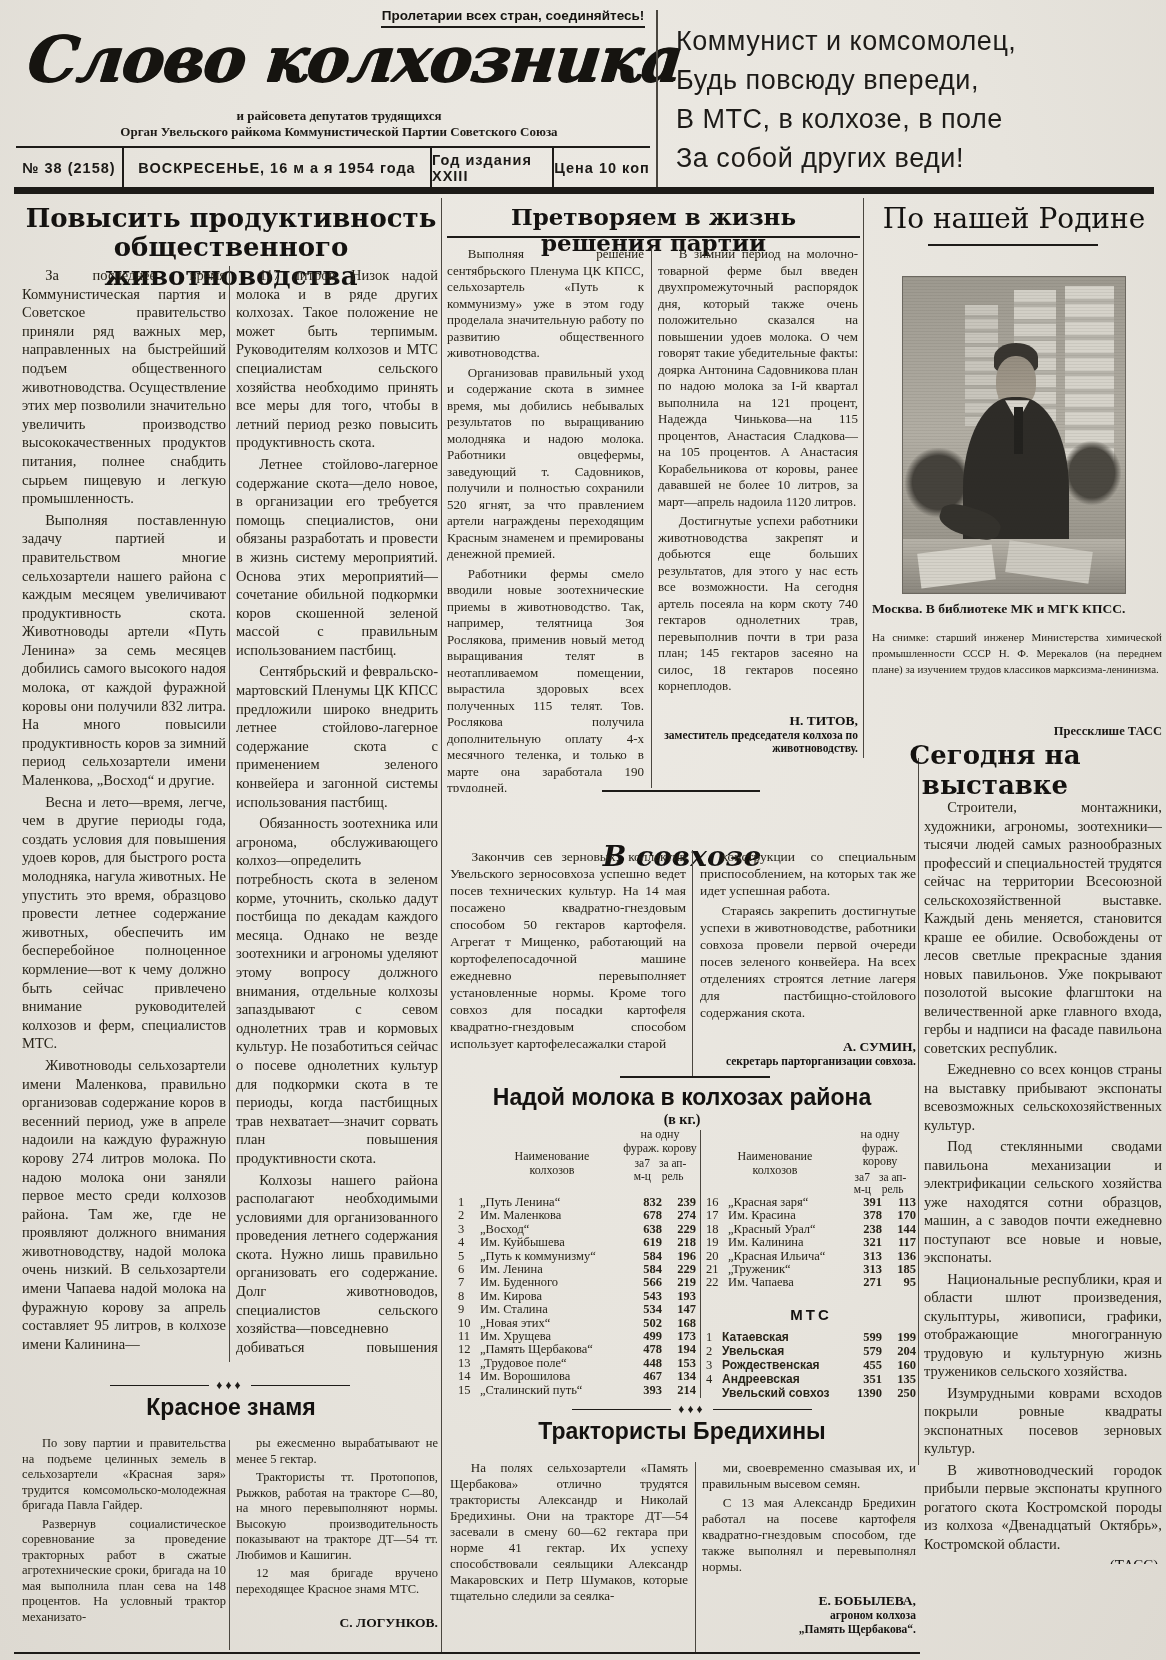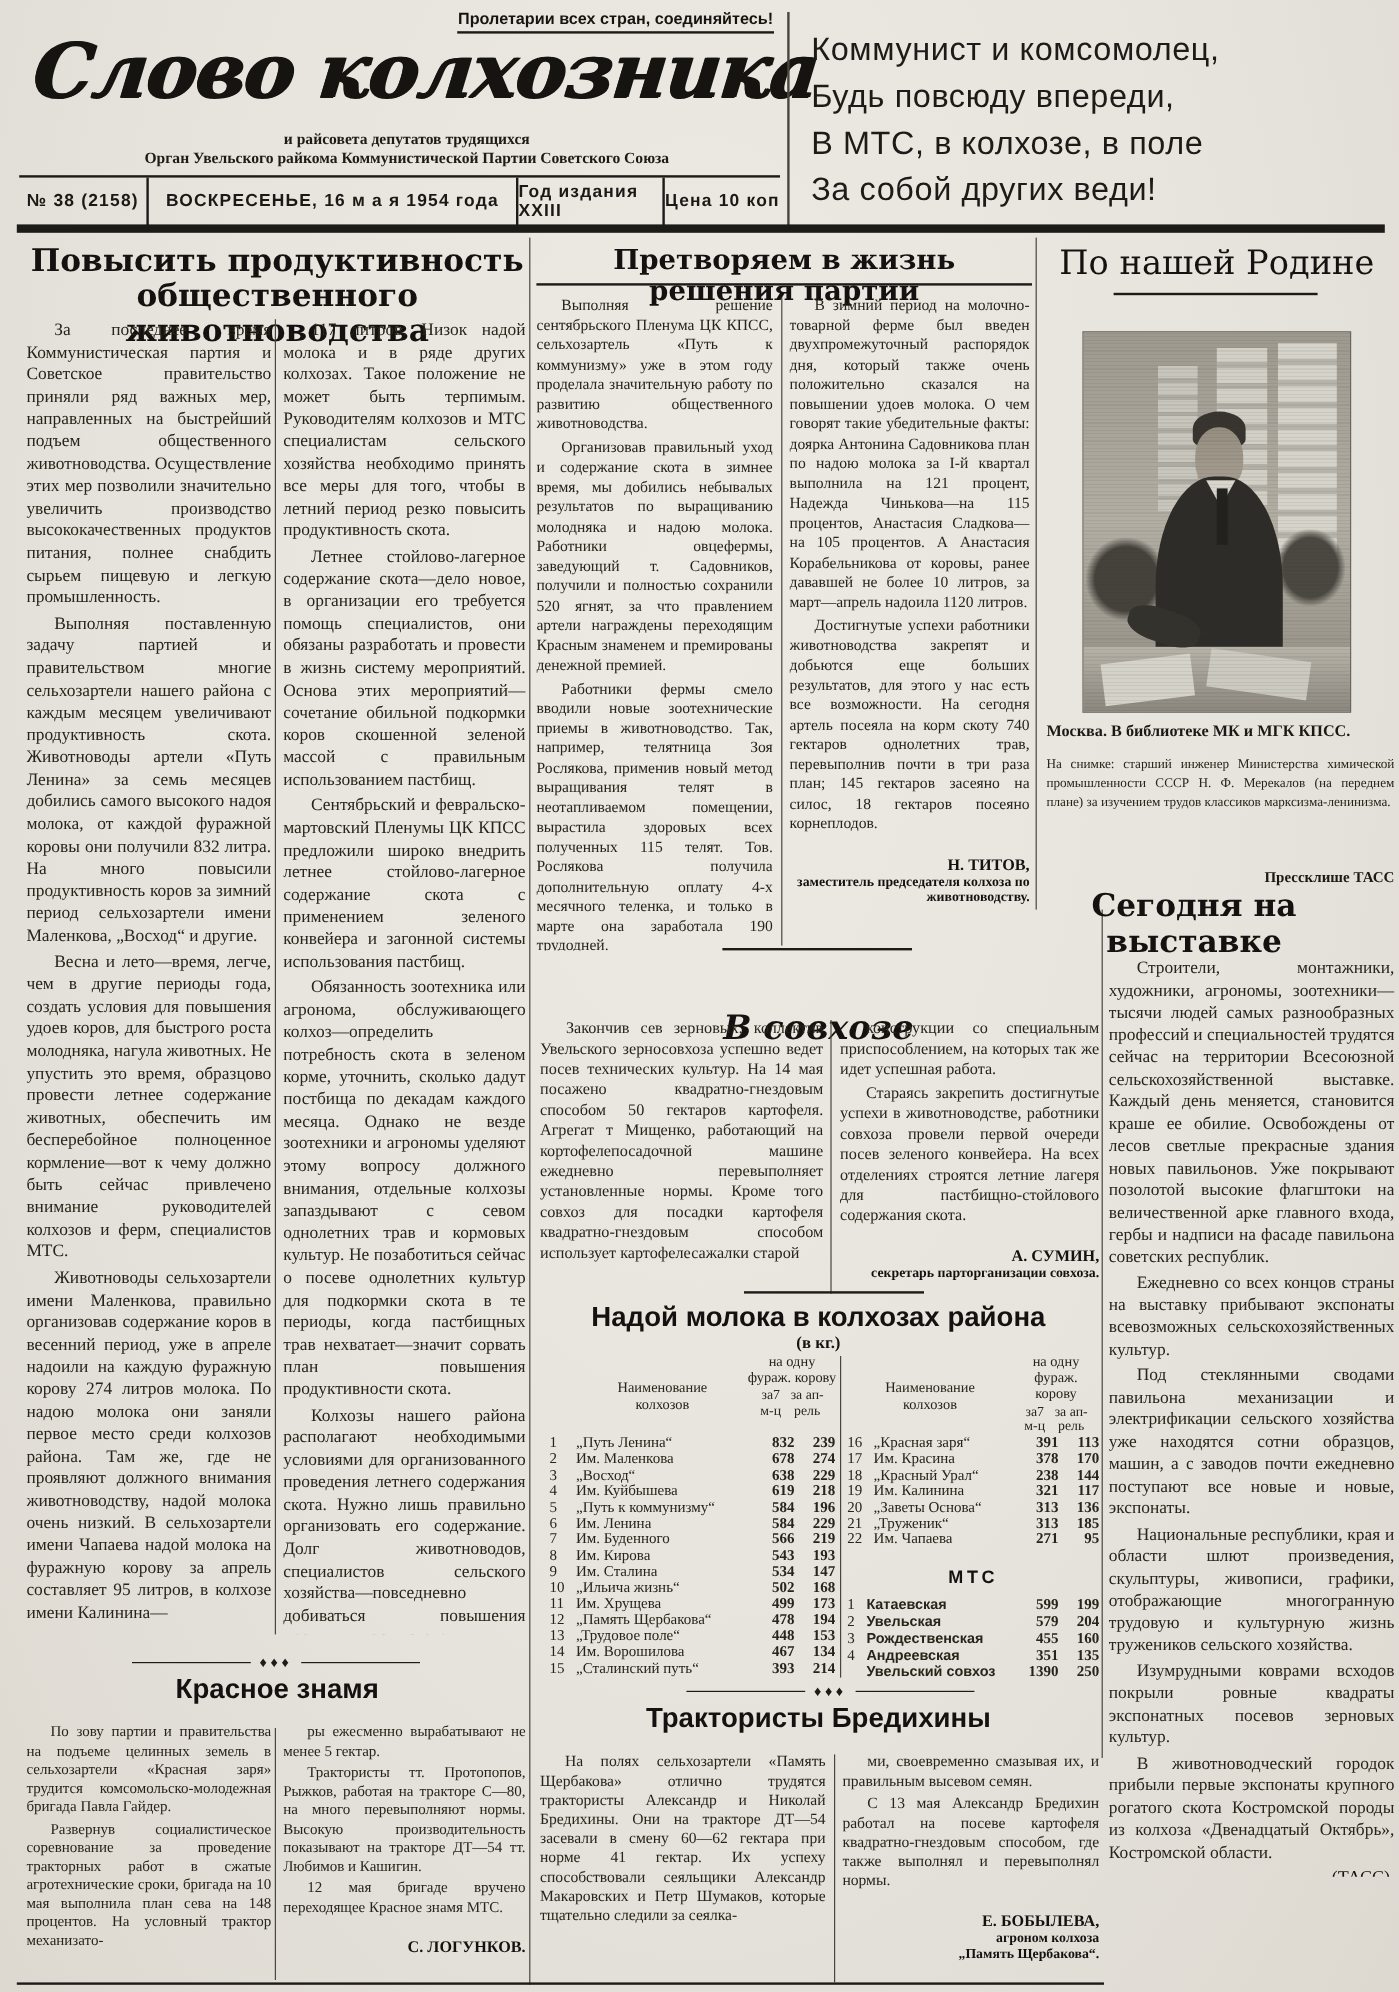--- a/index.html
+++ b/index.html
@@ -261,21 +261,21 @@
         <span class="tc tc3">193</span>
       </div>
       <div class="trow">
         <span class="tc tc0">9</span>
         <span class="tc tc1">Им. Сталина</span>
         <span class="tc tc2">534</span>
         <span class="tc tc3">147</span>
       </div>
       <div class="trow">
         <span class="tc tc0">10</span>
-        <span class="tc tc1">„Ильича жизнь“</span>
+        <span class="tc tc1">„Новая этих“</span>
         <span class="tc tc2">502</span>
         <span class="tc tc3">168</span>
       </div>
       <div class="trow">
         <span class="tc tc0">11</span>
         <span class="tc tc1">Им. Хрущева</span>
         <span class="tc tc2">499</span>
         <span class="tc tc3">173</span>
       </div>
       <div class="trow">
@@ -323,21 +323,21 @@
         <span class="tc tc3">144</span>
       </div>
       <div class="trow">
         <span class="tc tc0">19</span>
         <span class="tc tc1">Им. Калинина</span>
         <span class="tc tc2">321</span>
         <span class="tc tc3">117</span>
       </div>
       <div class="trow">
         <span class="tc tc0">20</span>
-        <span class="tc tc1">„Заветы Основа“</span>
+        <span class="tc tc1">„Красная Ильича“</span>
         <span class="tc tc2">313</span>
         <span class="tc tc3">136</span>
       </div>
       <div class="trow">
         <span class="tc tc0">21</span>
         <span class="tc tc1">„Труженик“</span>
         <span class="tc tc2">313</span>
         <span class="tc tc3">185</span>
       </div>
       <div class="trow">

